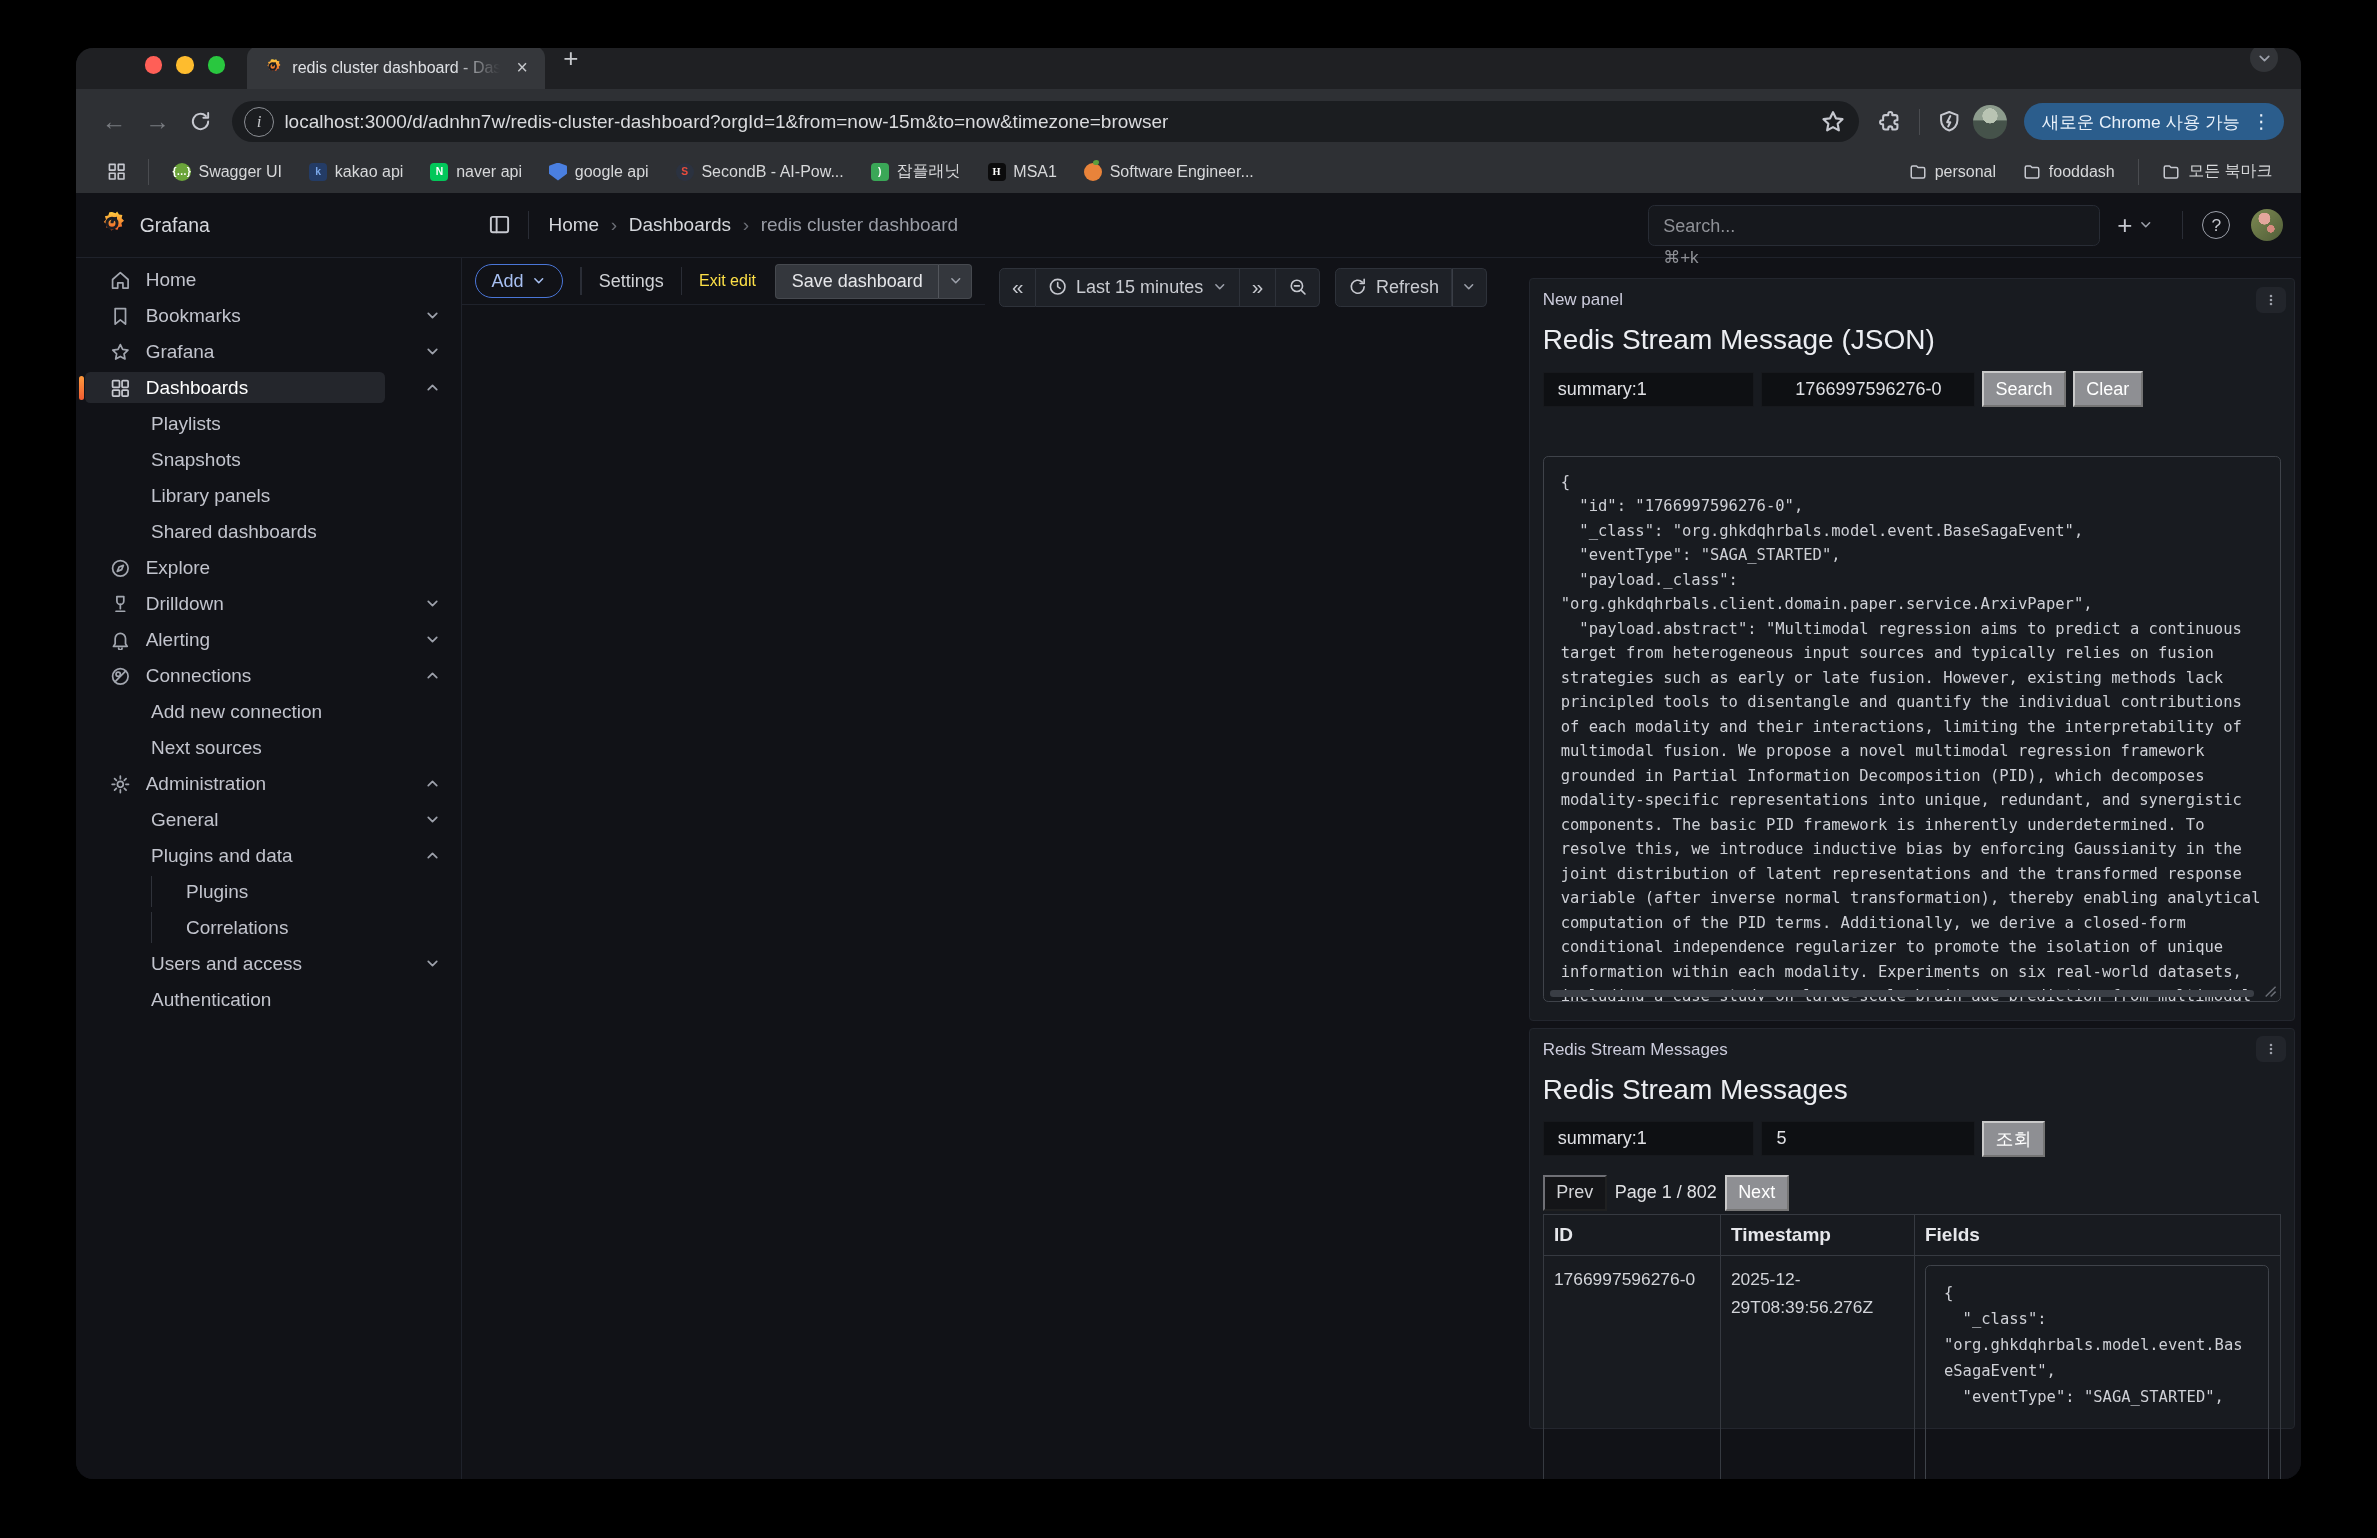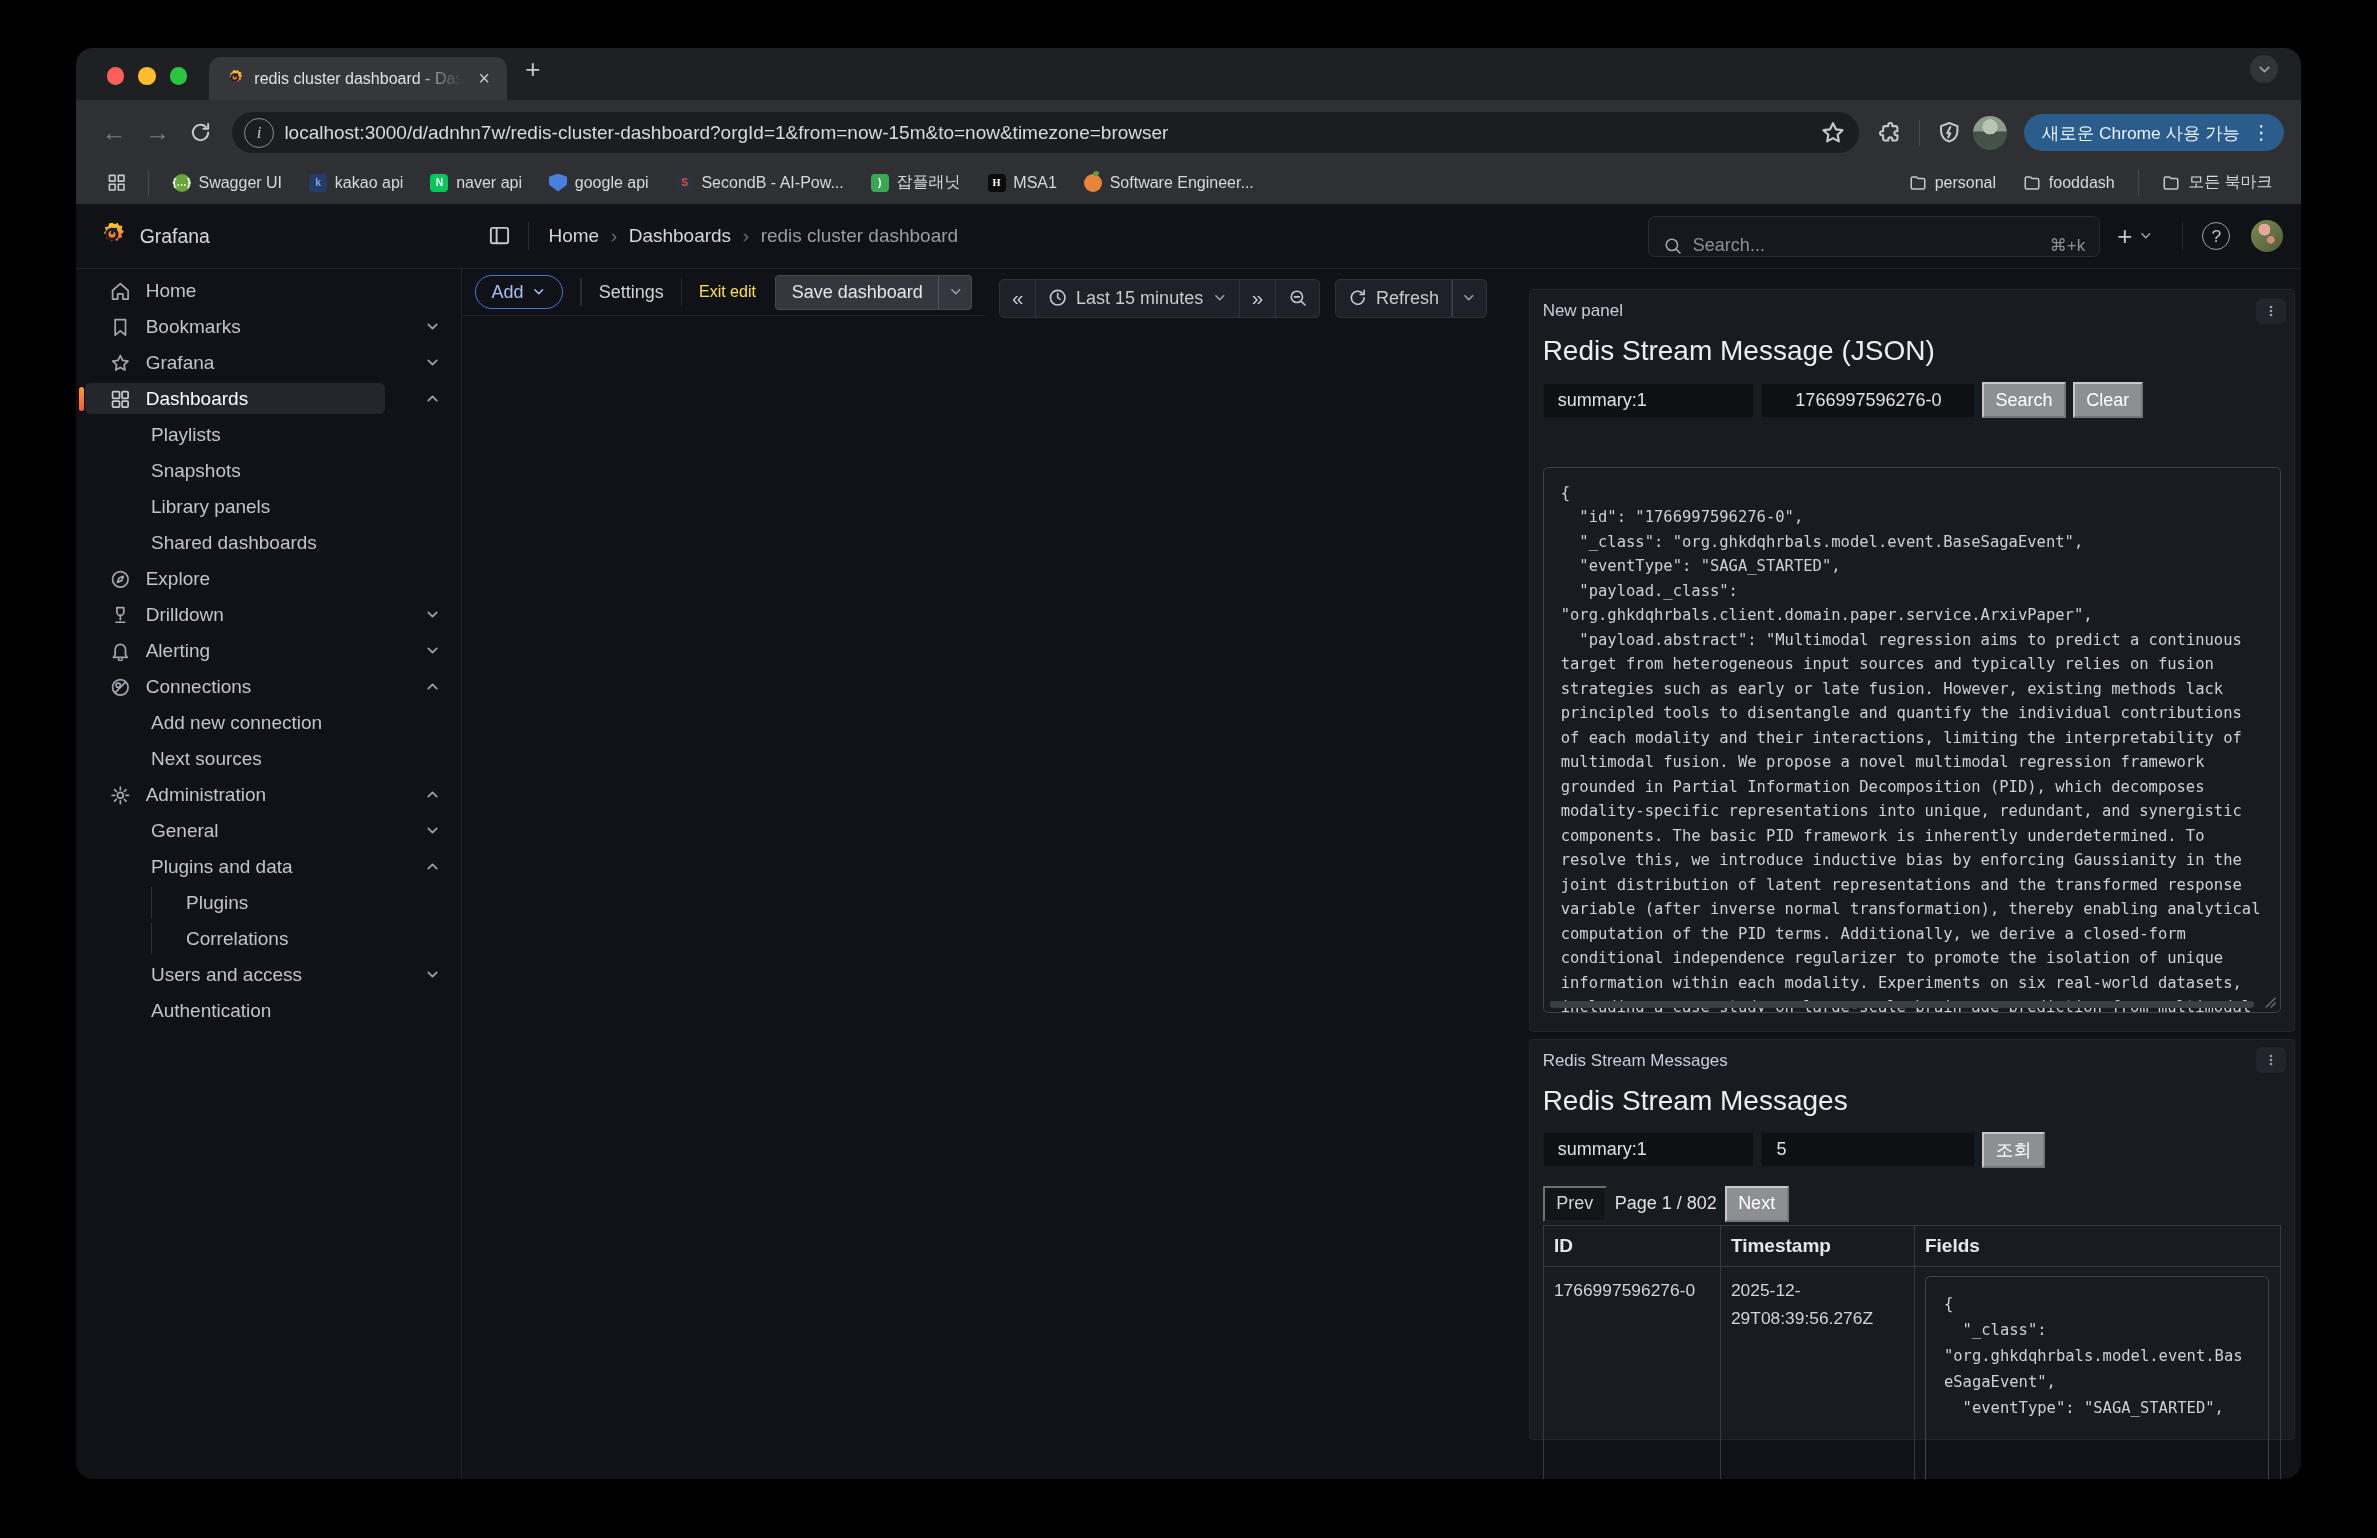--- a/index.html
+++ b/index.html
@@ -1,21 +1,21 @@
 <!DOCTYPE html>
 <html style="font-size:10.3px"><head>
 <meta charset="utf-8">
 <style>
   html,body{margin:0;padding:0;background:#000;width:2377px;height:1539px;overflow:hidden;
     font-family:"Liberation Sans",sans-serif;-webkit-font-smoothing:antialiased;}
   *{box-sizing:border-box;}
   .window{position:absolute;left:76px;top:48px;width:2225px;height:1431px;border-radius:17px;
     overflow:hidden;background:#111217;display:flex;flex-direction:column;}
   
-  .tabstrip{height:52px;background:#1f2023;display:flex;align-items:flex-end;flex:none;position:relative;}
+  .tabstrip{height:41px;background:#1f2023;display:flex;align-items:flex-end;flex:none;position:relative;padding-left:38px;}
   .traffic{display:flex;gap:14px;align-items:center;margin:0 22px 15.5px 31px;}
   .light{width:17.4px;height:17.4px;border-radius:50%;}
   .light.red{background:#ff5f57}.light.yellow{background:#febc2e}.light.green{background:#29c73f}
   .tab{height:43px;width:298px;background:#35373b;border-radius:11.6px 11.6px 0 0;display:flex;align-items:center;
     padding:0 11.6px 0 15.5px;gap:10.3px;}
   .tab-title{flex:1;color:#dfe1e5;font-size:16px;white-space:nowrap;overflow:hidden;
     -webkit-mask-image:linear-gradient(90deg,#000 78%,transparent);mask-image:linear-gradient(90deg,#000 78%,transparent);}
   .tab-close{color:#c7c9cd;font-size:19.4px;line-height:19.4px;width:23px;height:23px;display:flex;align-items:center;justify-content:center;border-radius:50%;}
   .newtab{color:#c7c9cd;font-size:26px;margin:0 0 20.7px 18px;line-height:19.4px;}
   .tabsearch{position:absolute;right:23px;bottom:17px;width:28px;height:28px;border-radius:50%;background:#323438;
@@ -55,21 +55,21 @@
   .grafana{flex:1;min-height:0;display:flex;flex-direction:column;background:#111217;}
   .gnav{height:65px;flex:none;border-bottom:1.3px solid #1f222b;display:flex;align-items:center;padding:0 18px 0 20.7px;}
   .brand{color:#d5d7dc;font-size:19.4px;margin-left:13px;}
   .gnav-toggle{margin-left:278px;}
   .gnav-vdiv{width:1.3px;height:28px;background:#2a2d36;margin:0 19.4px 0 17px;}
   .crumb{color:#d5d7dc;font-size:19px;white-space:nowrap;}
   .crumb.current{color:#9a9da6;}
   .crumb-sep{color:#6b6e76;font-size:19px;margin:0 11.6px;}
   .gnav-spacer{flex:1;}
   .gsearch{width:452px;height:41px;border:1.3px solid #282c35;background:#16181d;border-radius:6.5px;
-    display:flex;align-items:flex-end;padding:0 14px;gap:10.3px;}
+    display:flex;align-items:flex-start;padding:0 14px;gap:10.3px;flex-direction:column;}
   .gsearch-ph{color:#8e9096;font-size:18px;flex:1;}
   .gsearch-kbd{color:#8e9096;font-size:17px;}
   .gnav-plus{display:flex;align-items:center;gap:5.2px;margin:0 11.6px 0 17px;color:#c6c8cf;}
   .help-circle{width:28px;height:28px;border-radius:50%;border:1.9px solid #9da1ab;color:#c6c8cf;font-size:17.4px;
     display:flex;align-items:center;justify-content:center;}
   .avatar-grafana{width:32px;height:32px;border-radius:50%;margin-left:20.7px;
     background:radial-gradient(circle at 42% 30%,#e3a79c 0 20%,transparent 21%),
     radial-gradient(circle at 62% 62%,#d78b7f 0 13%,transparent 14%),linear-gradient(135deg,#7d8a52,#505d38);}
   .gbody{flex:1;min-height:0;display:flex;}
   

